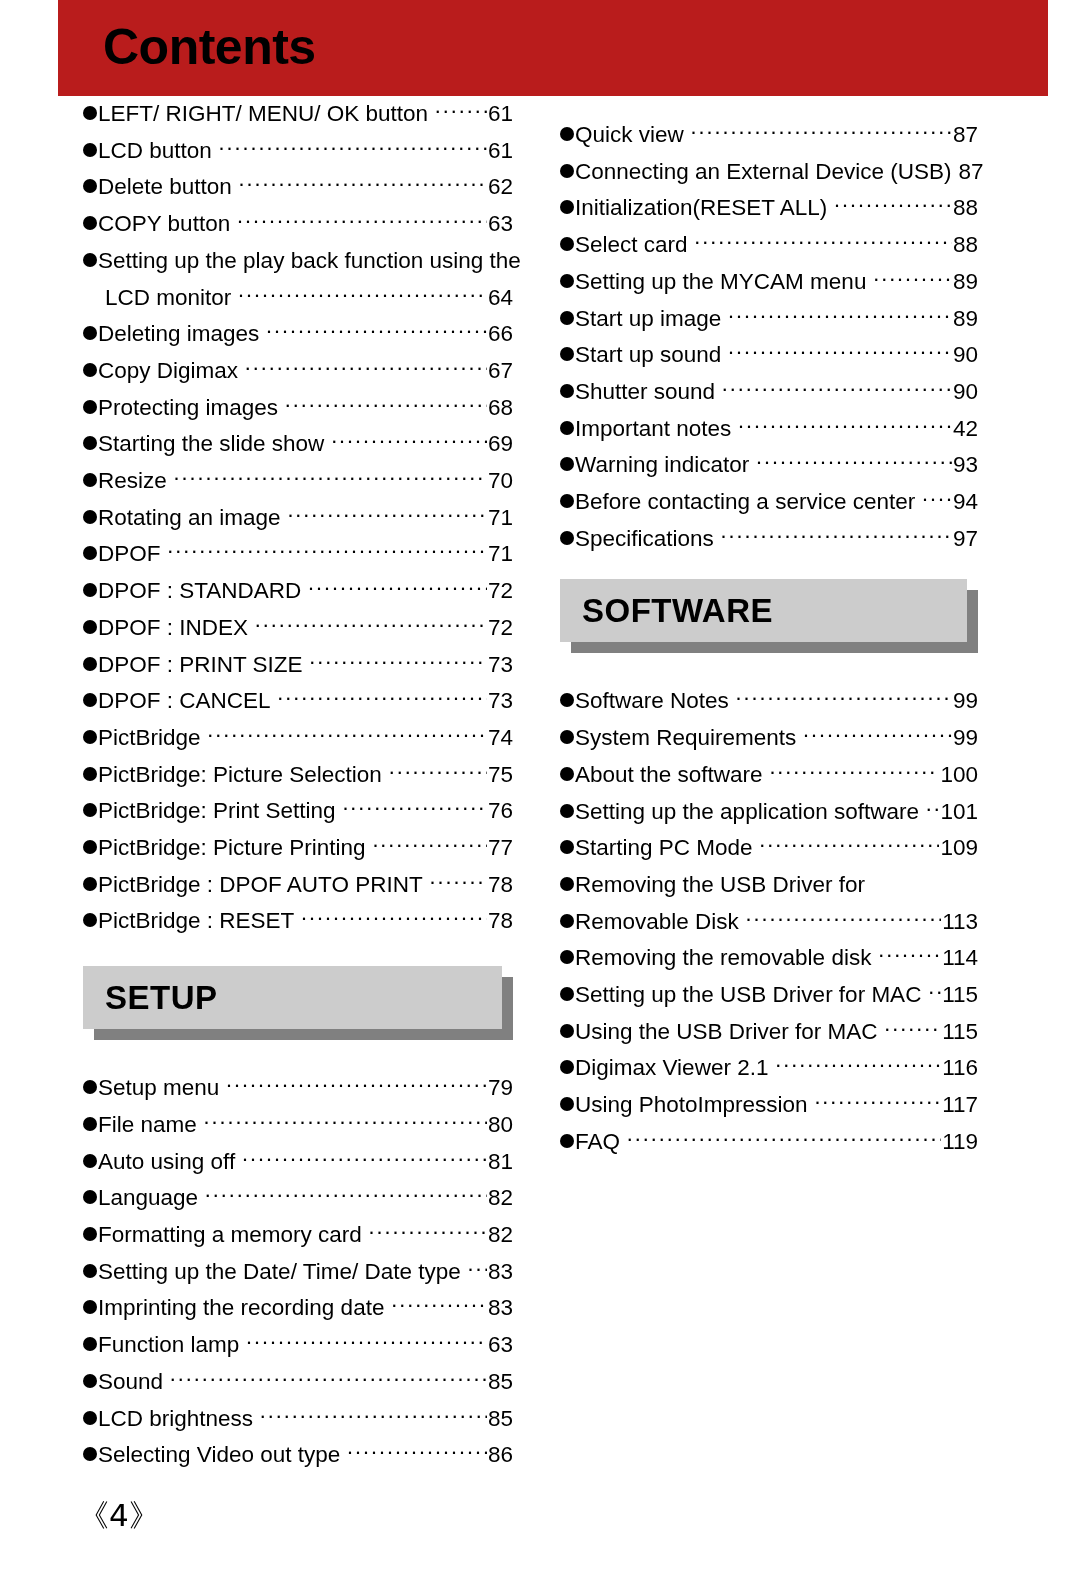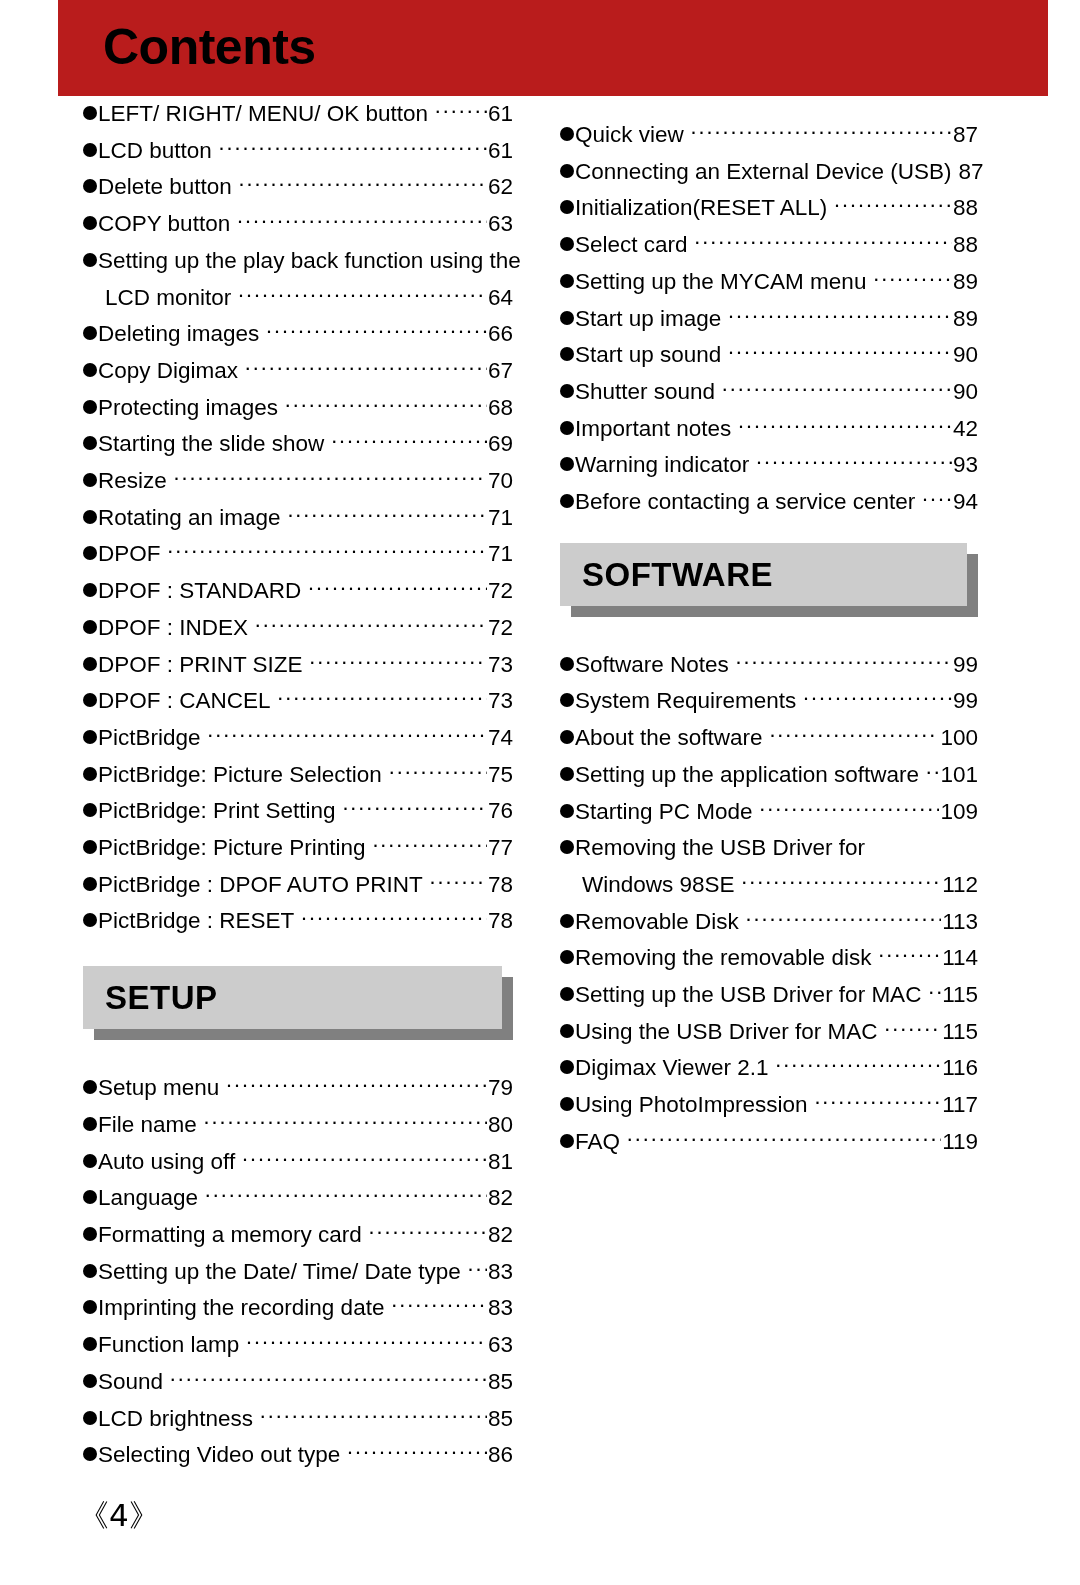--- a/index.html
+++ b/index.html
@@ -443,20 +443,26 @@
           <span class="label">Warning indicator</span>
           <span class="leader"></span>
           <span class="page">93</span>
         </li>
         <li class="toc-entry">
           <span class="bullet"></span>
           <span class="label">Before contacting a service center</span>
           <span class="leader"></span>
           <span class="page">94</span>
         </li>
+        <li class="toc-entry">
+          <span class="bullet"></span>
+          <span class="label">Specifications</span>
+          <span class="leader"></span>
+          <span class="page">97</span>
+        </li>
       </ul>
 
     <div class="section-gap-software"></div>
 
     <div class="section-banner">
       <div class="shadow"></div>
       <div class="plate"></div>
       <div class="section-title">SOFTWARE</div>
     </div>
 
@@ -490,25 +496,20 @@
         <li class="toc-entry">
           <span class="bullet"></span>
           <span class="label">Starting PC Mode</span>
           <span class="leader"></span>
           <span class="page">109</span>
         </li>
         <li class="toc-entry wrap-first">
           <span class="bullet"></span>
           <span class="label">Removing the USB Driver for</span>
         </li>
-        <li class="toc-entry cont">
-          <span class="label">Windows 98SE</span>
-          <span class="leader"></span>
-          <span class="page">112</span>
-        </li>
         <li class="toc-entry">
           <span class="bullet"></span>
           <span class="label">Removable Disk</span>
           <span class="leader"></span>
           <span class="page">113</span>
         </li>
         <li class="toc-entry">
           <span class="bullet"></span>
           <span class="label">Removing the removable disk</span>
           <span class="leader"></span>

